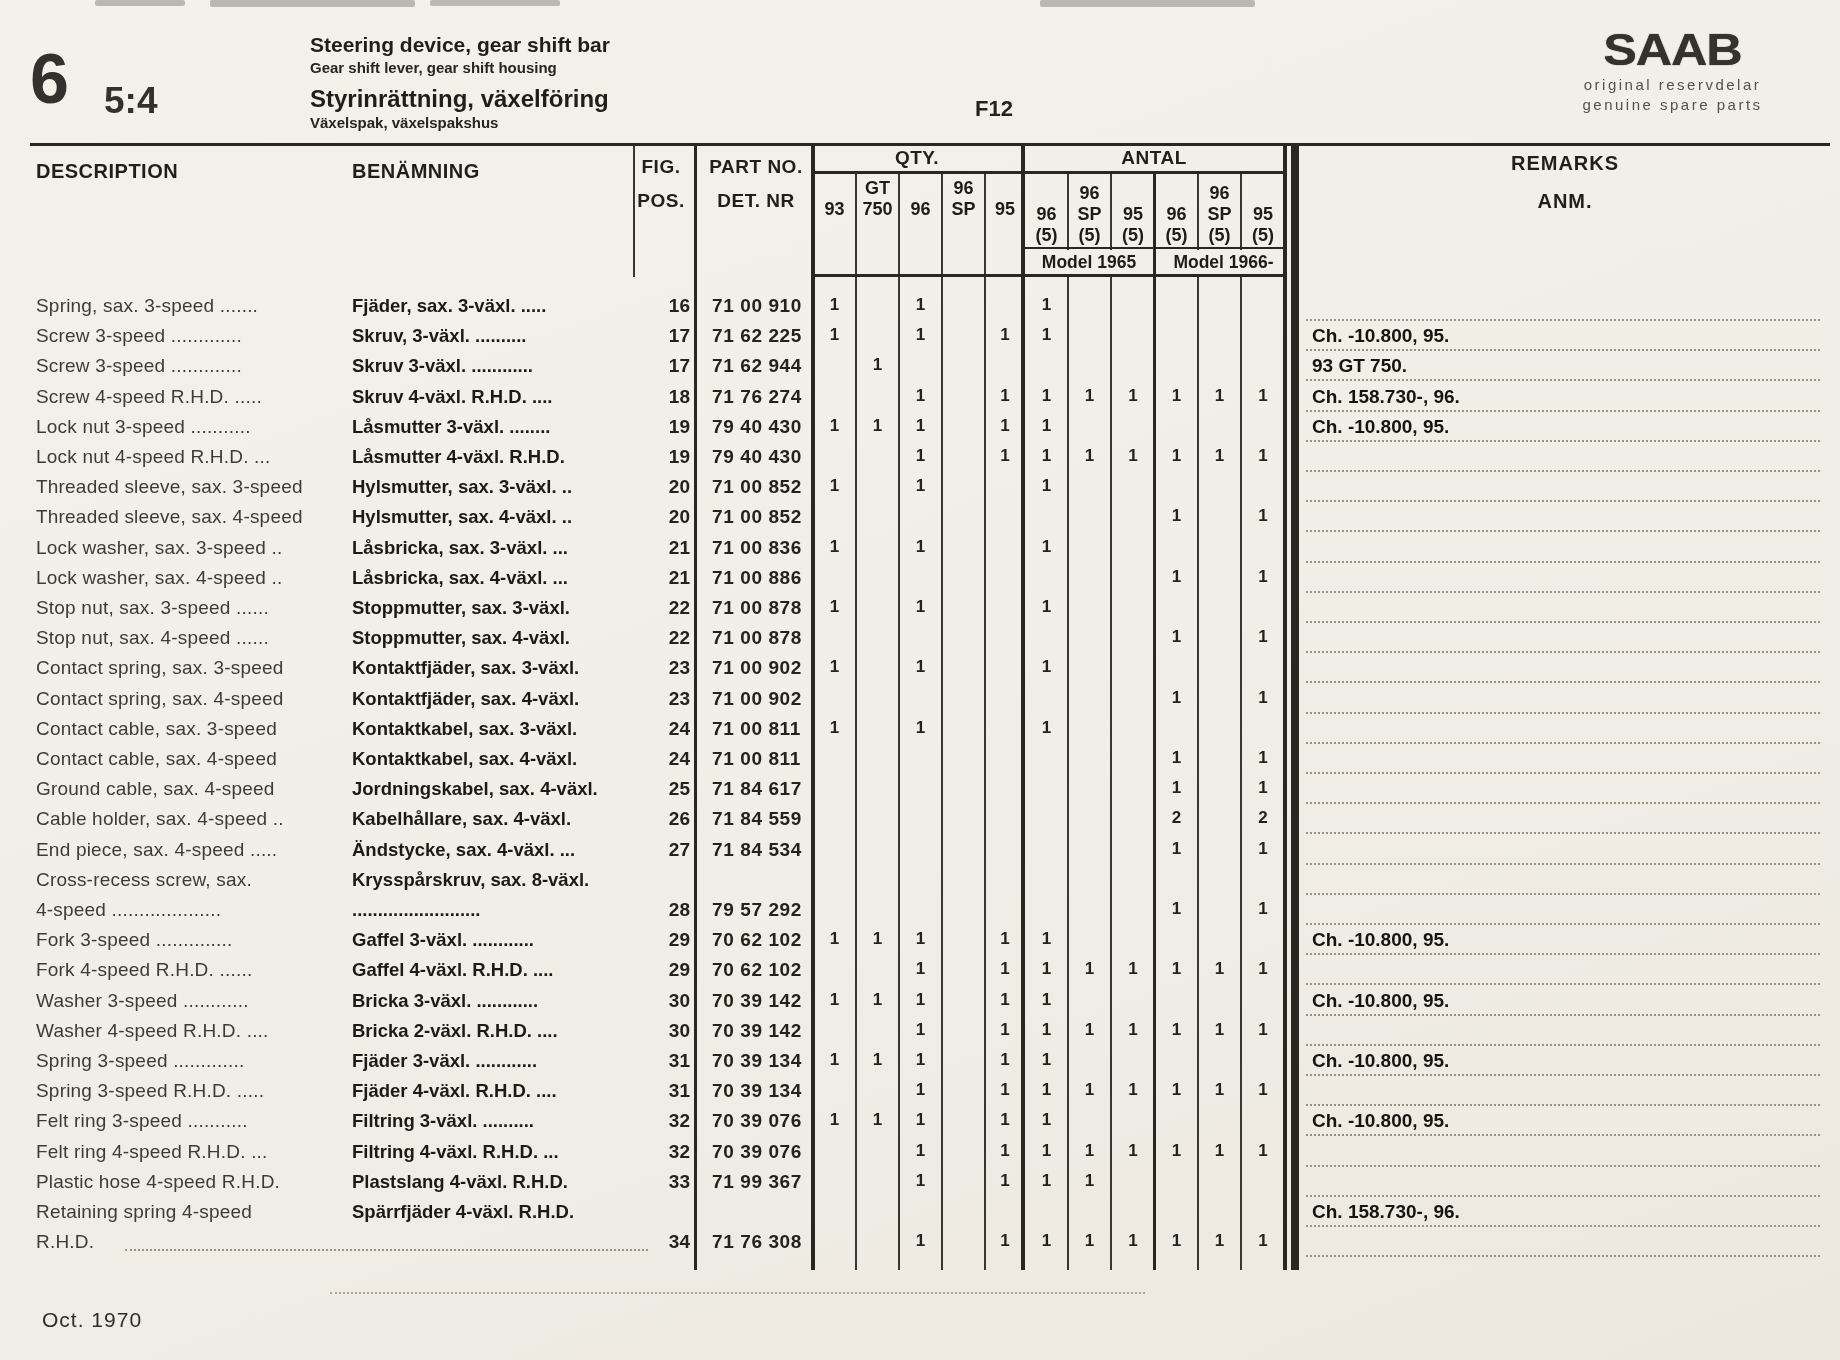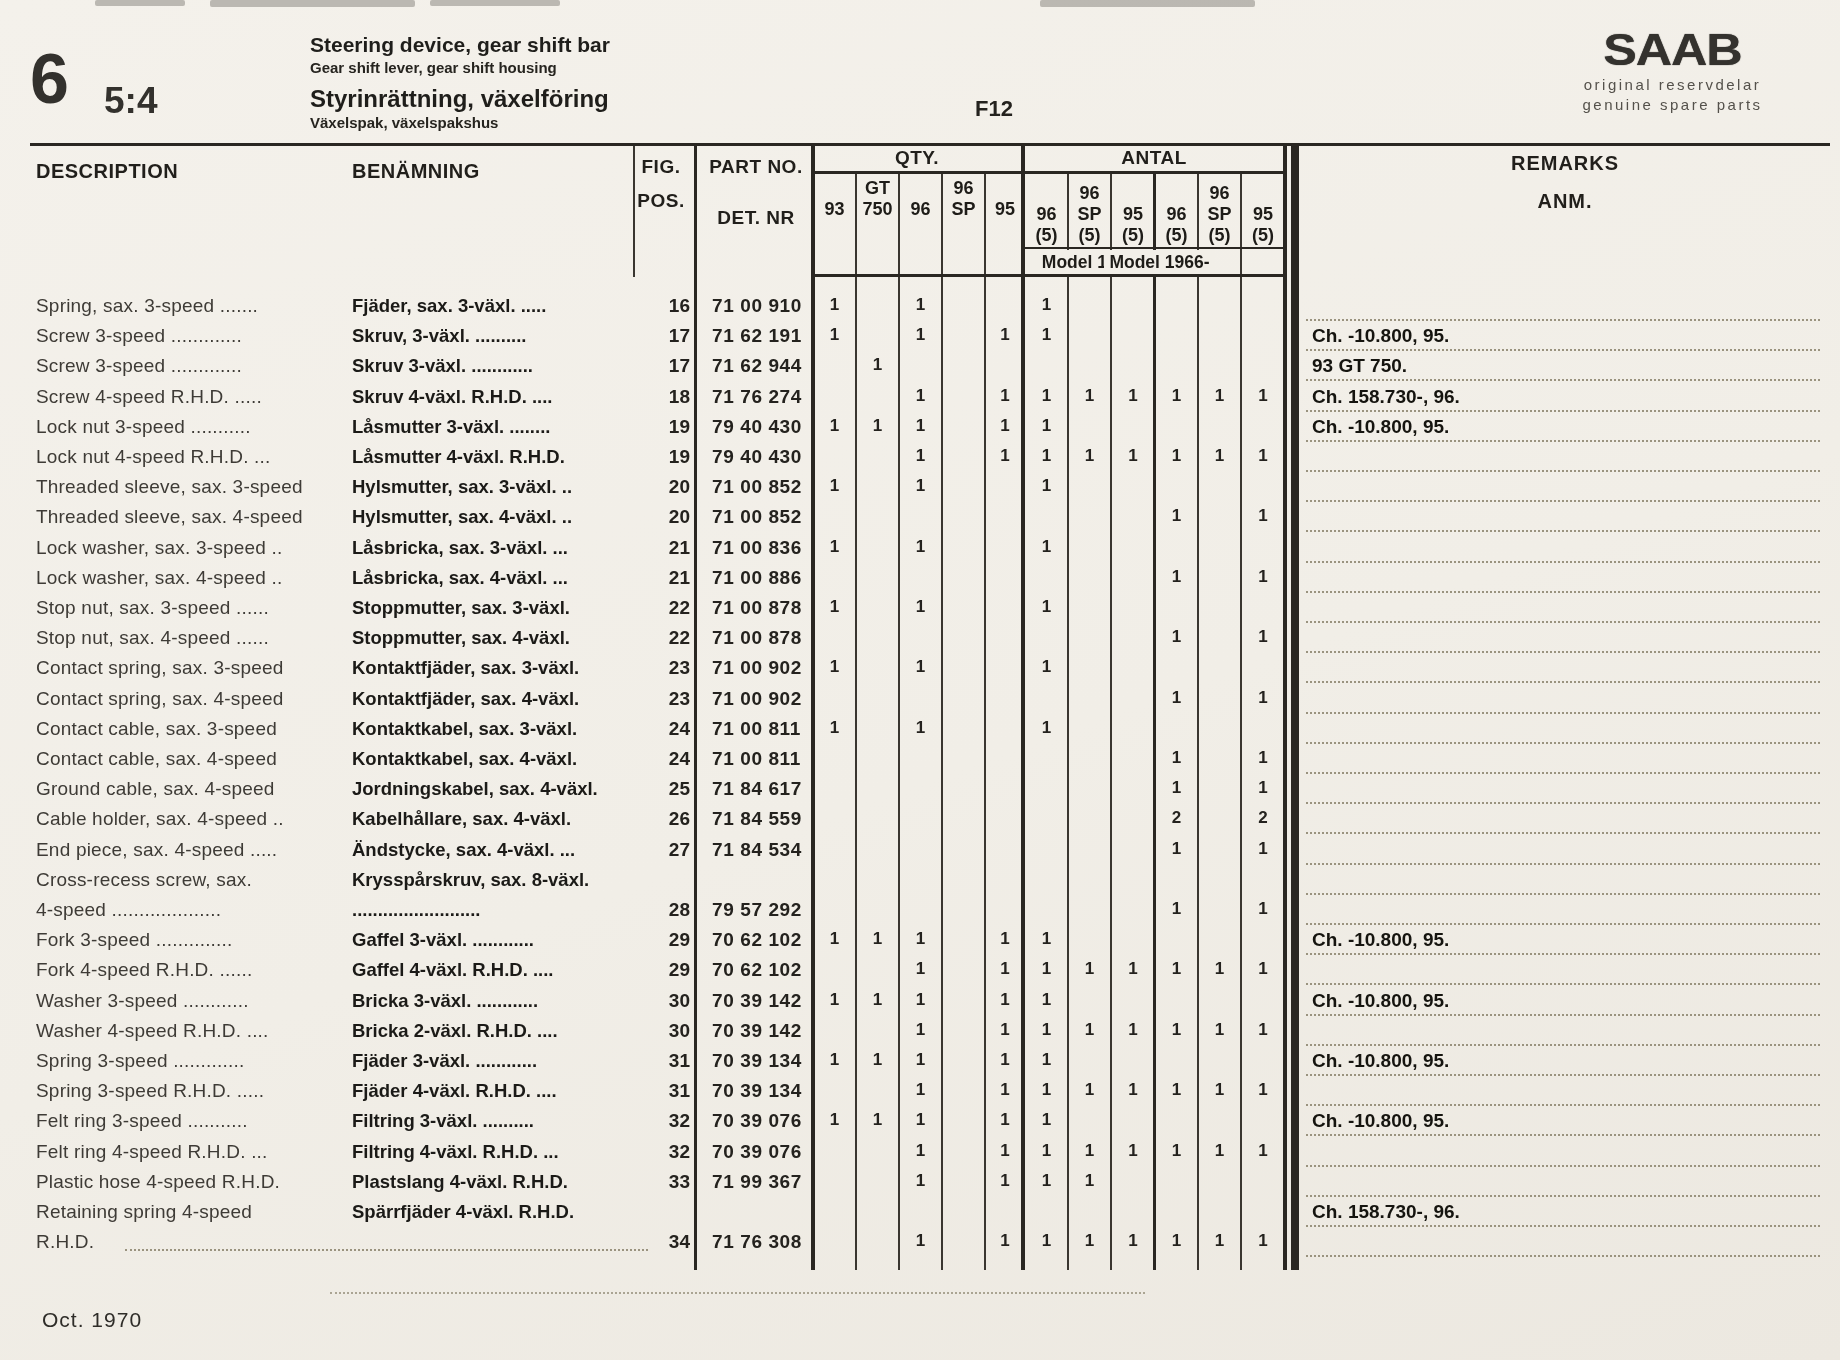--- a/index.html
+++ b/index.html
@@ -23,21 +23,21 @@
   .thin{background:#3a3630;}
   .hd{position:absolute;font-weight:bold;font-size:20px;letter-spacing:.5px;color:#211f1b;z-index:2;}
   .ctr{text-align:center;}
   .colhead{position:absolute;top:176px;height:70px;display:flex;flex-direction:column;
     justify-content:flex-end;align-items:center;font-weight:bold;font-size:18px;line-height:21px;
     z-index:2;box-sizing:border-box;color:#1e1c18;}
   .qtycol{padding-bottom:26px;}
   .modelbox{position:absolute;top:250px;height:24px;display:flex;align-items:center;justify-content:center;
     font-weight:bold;font-size:17.5px;background:#f2efe8;z-index:3;white-space:nowrap;color:#1e1c18;}
   .m65{left:1026px;width:126px;}
-  .m66{left:1104px;width:111px;}
+  .m66{left:1168px;width:111px;}
   .row{position:absolute;left:0;width:1840px;height:30px;z-index:2;}
   .c{position:absolute;top:0;white-space:nowrap;}
   .desc{left:36px;width:312px;font-size:19px;color:#3e3b36;letter-spacing:.2px;}
   .ben{left:352px;width:292px;font-weight:bold;font-size:18.5px;color:#1b1a17;}
   .fig{left:636px;width:54px;text-align:right;font-weight:bold;font-size:19px;}
   .part{left:712px;width:100px;font-weight:bold;font-size:19px;letter-spacing:.6px;}
   .qty{text-align:center;font-weight:bold;font-size:17px;}
   .leader{left:1306px;width:514px;height:0;border-top:2.2px dotted #9a937f;}
   .remark{left:1312px;width:520px;font-weight:bold;font-size:19px;color:#15140f;}
   .xdot{position:absolute;height:0;border-top:2.2px dotted #9a937f;z-index:2;}
@@ -87,21 +87,21 @@
       <div class="line" style="left: 813px; top: 171px; width: 470px; height: 2.5px;"></div>
       <div class="line" style="left: 1025px; top: 247px; width: 258px; height: 2px;"></div>
       <div class="line" style="left: 813px; top: 274px; width: 470px; height: 3px;"></div>
     </div>
 
   <div class="hd" style="left:36px;top:160px;">DESCRIPTION</div>
   <div class="hd" style="left:352px;top:160px;">BENÄMNING</div>
   <div class="hd ctr" style="left:630px;top:156px;width:62px;font-size:19px;">FIG.</div>
   <div class="hd ctr" style="left:630px;top:190px;width:62px;font-size:19px;">POS.</div>
   <div class="hd ctr" style="left:701px;top:156px;width:110px;font-size:19px;">PART NO.</div>
-  <div class="hd ctr" style="left:701px;top:207px;width:110px;font-size:19px;">DET. NR</div>
+  <div class="hd ctr" style="left:701px;top:190px;width:110px;font-size:19px;">DET. NR</div>
   <div class="hd ctr" style="left:813px;top:147px;width:208px;font-size:19px;">QTY.</div>
   <div class="hd ctr" style="left:1025px;top:147px;width:258px;font-size:19px;">ANTAL</div>
   <div class="hd ctr" style="left:1300px;top:152px;width:530px;letter-spacing:1px;">REMARKS</div>
   <div class="hd ctr" style="left:1300px;top:190px;width:530px;letter-spacing:1px;">ANM.</div>
 
   <div id="colheads">
       <div class="colhead qtycol" style="left: 813px; width: 43px;">
         <div>93</div>
       </div>
       <div class="colhead qtycol" style="left: 856px; width: 43px;">
@@ -158,21 +158,21 @@
         <div class="c part">71 00 910</div>
         <div class="c qty" style="left: 813px; width: 43px;">1</div>
         <div class="c qty" style="left: 899px; width: 43px;">1</div>
         <div class="c qty" style="left: 1025px; width: 43px;">1</div>
       </div>
       <div class="row" style="top: 325.2px;">
         <div class="c leader" style="top: 24px;"></div>
         <div class="c desc">Screw 3-speed .............</div>
         <div class="c ben">Skruv, 3-växl. ..........</div>
         <div class="c fig">17</div>
-        <div class="c part">71 62 191</div>
+        <div class="c part">71 62 225</div>
         <div class="c qty" style="left: 813px; width: 43px;">1</div>
         <div class="c qty" style="left: 899px; width: 43px;">1</div>
         <div class="c qty" style="left: 985px; width: 40px;">1</div>
         <div class="c qty" style="left: 1025px; width: 43px;">1</div>
         <div class="c remark">Ch. -10.800, 95.</div>
       </div>
       <div class="row" style="top: 355.4px;">
         <div class="c leader" style="top: 24px;"></div>
         <div class="c desc">Screw 3-speed .............</div>
         <div class="c ben">Skruv 3-växl. ............</div>

